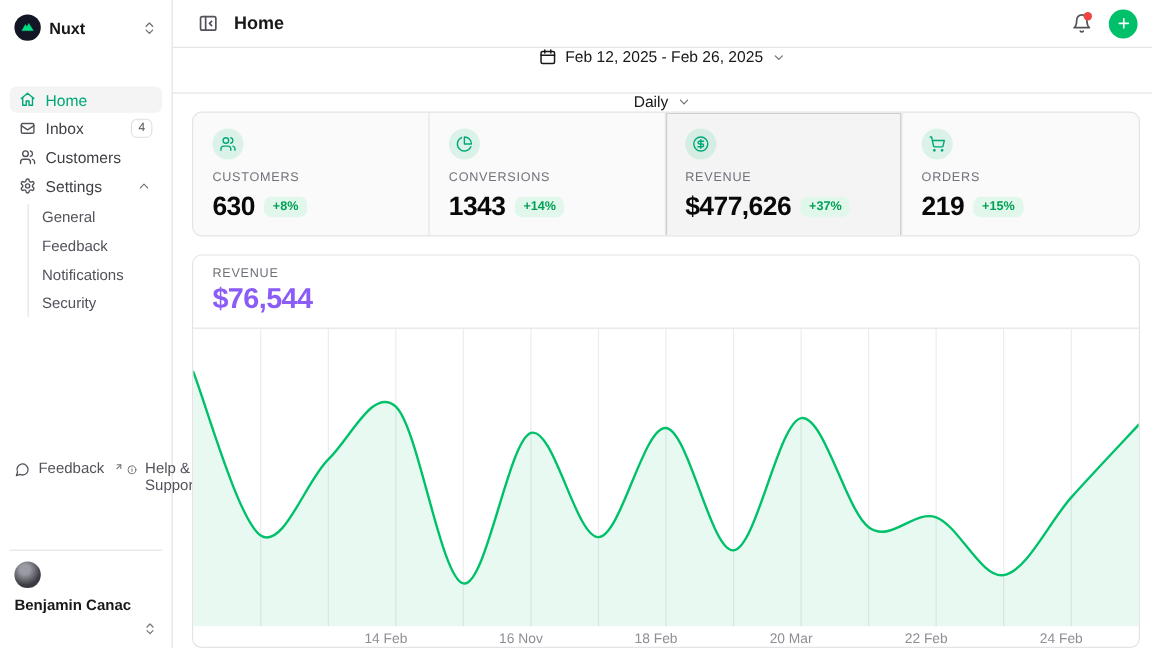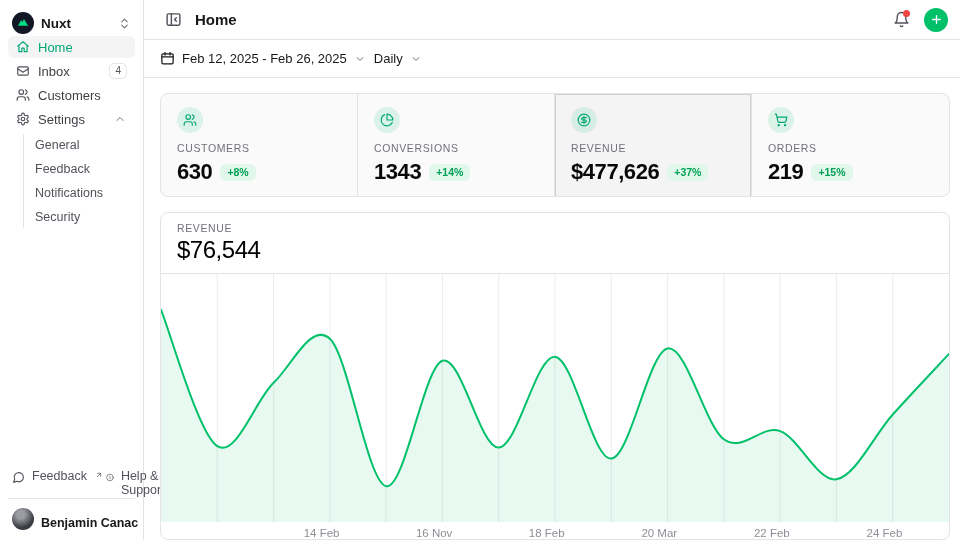--- a/index.html
+++ b/index.html
@@ -1,21 +1,21 @@
 <!DOCTYPE html>
 <html><head>
 <meta charset="utf-8">
 <style>
   * { box-sizing: border-box; margin: 0; padding: 0; }
   html,body { width:960px; height:540px; overflow:hidden; }
   body { font-family:"Liberation Sans", sans-serif; color:#18181b; background:#fff; font-size:13px; }
   .app { display:flex; width:960px; height:540px; }
 
   
-  .sidebar { flex:0 0 144px; width:144px; border-right:1px solid #e4e4e7; display:flex; flex-direction:column; padding:10px 8px 10px; background:#fff; }
+  .sidebar { flex:0 0 144px; width:144px; border-right:1px solid #e4e4e7; display:flex; flex-direction:column; padding:10px 8px 10px; background:#fff;gap:36px; }
   .sb-header { display:flex; align-items:center; gap:7px; padding:0 4px; height:26px; cursor:pointer; }
   .logo-circle { width:22px; height:22px; border-radius:50%; background:#131725; display:flex; align-items:center; justify-content:center; flex:0 0 22px; }
   .sb-title { font-weight:700; font-size:13.5px; }
   .sb-header .updown { margin-left:auto; color:#71717a; }
   .sb-search { margin:15px 0 12px; height:25px; border:1px solid #e4e4e7; border-radius:6px; display:flex; align-items:center; gap:6px; padding:0 4px 0 8px; color:#71717a; cursor:text; background:#fff; box-shadow:0 1px 1px rgba(0,0,0,.03); }
   .sb-search .ph { flex:1; font-size:12.5px; }
   .kbds { display:flex; gap:3px; }
   kbd { display:inline-flex; align-items:center; justify-content:center; min-width:16px; height:16px; padding:0 3px; border:1px solid #e4e4e7; border-radius:4px; background:#fafafa; font-family:"Liberation Sans",sans-serif; font-size:9.5px; color:#71717a; }
   .nav { display:flex; flex-direction:column; gap:2px; }
   .nav-item { display:flex; align-items:center; gap:8px; height:22px; padding:0 8px; border-radius:6px; font-weight:500; color:#3f3f46; cursor:pointer; }
@@ -24,55 +24,55 @@
   .nav-item.active svg { color:#00a877; }
   .nav-badge { margin-left:auto; font-size:10px; color:#52525b; border:1px solid #e4e4e7; border-radius:5px; padding:1px 5px; line-height:1.2; background:#fff; }
   .nav-item .trail { margin-left:auto; color:#71717a; }
   .sub-list { margin:2px 0 2px 15px; border-left:1px solid #e4e4e7; padding-left:11px; display:flex; flex-direction:column; gap:2px; }
   .sub-item { height:22px; display:flex; align-items:center; font-weight:500; font-size:12.5px; color:#52525b; cursor:pointer; border-radius:6px; }
   .sb-spacer { flex:1; }
   .sb-foot { display:flex; flex-direction:row; gap:3px; padding:0 4px; }
   .foot-link { display:flex; align-items:flex-start; gap:7px; height:20px; color:#52525b; font-size:12.5px; font-weight:500; cursor:pointer; }
   .foot-link svg { margin-top:2px; }
   .ext { color:#71717a; margin-left:1px; margin-top:-2px; }
-  .sb-user { margin-top:9px; border-top:1px solid #e4e4e7; padding:9px 4px 0; display:flex; align-items:flex-end; gap:7px; cursor:pointer; }
+  .sb-user { margin-top:19px; border-top:1px solid #e4e4e7; padding:9px 4px 0; display:flex; align-items:flex-start; gap:7px; cursor:pointer;flex-direction:column; }
   .avatar { width:22px; height:22px; border-radius:50%; background:radial-gradient(circle at 40% 30%, #9b9ba4 0 20%, #3a3a42 65%); flex:0 0 22px; }
   .user-name { font-weight:600; font-size:12.5px; white-space:nowrap; }
   .sb-user .updown { margin-left:auto; color:#71717a; }
 
   
   .main { flex:1; display:flex; flex-direction:column; min-width:0; }
   .top { height:40px; border-bottom:1px solid #e4e4e7; display:flex; align-items:center; gap:9px; padding:0 12px 0 16px; }
   .icon-btn { background:none; border:none; color:#52525b; cursor:pointer; display:flex; align-items:center; justify-content:center; width:26px; height:26px; border-radius:6px; position:relative; }
   .page-title { font-size:15px; font-weight:700; }
   .top-right { margin-left:auto; display:flex; align-items:center; gap:10px; }
   .dot { position:absolute; top:3px; right:4px; width:7px; height:7px; border-radius:50%; background:#ef4444; }
   .plus-btn { width:24px; height:24px; border-radius:50%; border:none; background:#00c16a; color:#fff; display:flex; align-items:center; justify-content:center; cursor:pointer; }
-  .toolbar { height:38px; border-bottom:1px solid #e4e4e7; display:flex; align-items:center; gap:8px; padding:0 16px; }
+  .toolbar { height:38px; border-bottom:1px solid #e4e4e7; display:flex; align-items:center; gap:22px; padding:0 16px;flex-direction:column; }
   .tb-btn { display:flex; align-items:center; gap:7px; background:none; border:none; font-family:inherit; font-size:13px; font-weight:500; color:#18181b; cursor:pointer; }
   .tb-btn .chev { color:#71717a; }
 
   .content { flex:1; min-height:0; padding:15px 10px 0 16px; display:flex; flex-direction:column; overflow:hidden; }
 
   
   .stats { flex:0 0 104px; display:grid; grid-template-columns:repeat(4,1fr); border:1px solid #e4e4e7; border-radius:8px; background:#fafafa; overflow:hidden; }
   .stat-card { padding:13px 16px; border-right:1px solid #e4e4e7; cursor:pointer; }
   .stat-card:last-child { border-right:none; }
   .stat-card.selected { background:#f4f4f5; box-shadow:inset 0 0 0 1px #cfcfd4; }
   .stat-icon { width:26px; height:26px; border-radius:50%; background:rgba(0,193,106,.12); color:#00a877; display:flex; align-items:center; justify-content:center; margin-bottom:9px; }
   .stat-label { font-size:10.5px; font-weight:500; letter-spacing:.06em; color:#71717a; margin-bottom:5px; }
   .stat-value-row { display:flex; align-items:center; gap:8px; }
   .stat-value { font-size:22px; font-weight:700; letter-spacing:-0.02em; color:#09090b; }
   .badge { font-size:10.5px; font-weight:600; color:#00a155; background:#e1f7ec; border-radius:6px; padding:2.5px 7px; }
 
   
   .chart-card { margin-top:15px; flex:1; min-height:0; border:1px solid #e4e4e7; border-radius:8px; background:#fff; display:flex; flex-direction:column; overflow:hidden; }
   .chart-head { padding:9px 16px 9px; border-bottom:1px solid #e4e4e7; }
   .chart-label { font-size:10.5px; font-weight:500; letter-spacing:.06em; color:#71717a; }
-  .chart-value { font-size:24px; font-weight:400; letter-spacing:-0.02em; color:#000000; margin-top:2px; }
+  .chart-value { font-size:24px; font-weight:700; letter-spacing:-0.02em; color:#8b5cf6; margin-top:2px; }
   .plot { position:relative; flex:0 0 248px; height:248px; }
   .plot svg { position:absolute; inset:0; width:100%; height:100%; display:block; }
   .xlabels { position:relative; height:22px; flex:0 0 22px; }
   .xlabels span { position:absolute; top:5px; transform:translateX(-50%); font-size:11.5px; color:#8e8e96; white-space:nowrap;margin-left:48px; }
 </style>
 </head>
 <body>
 
 <div class="app">
 

